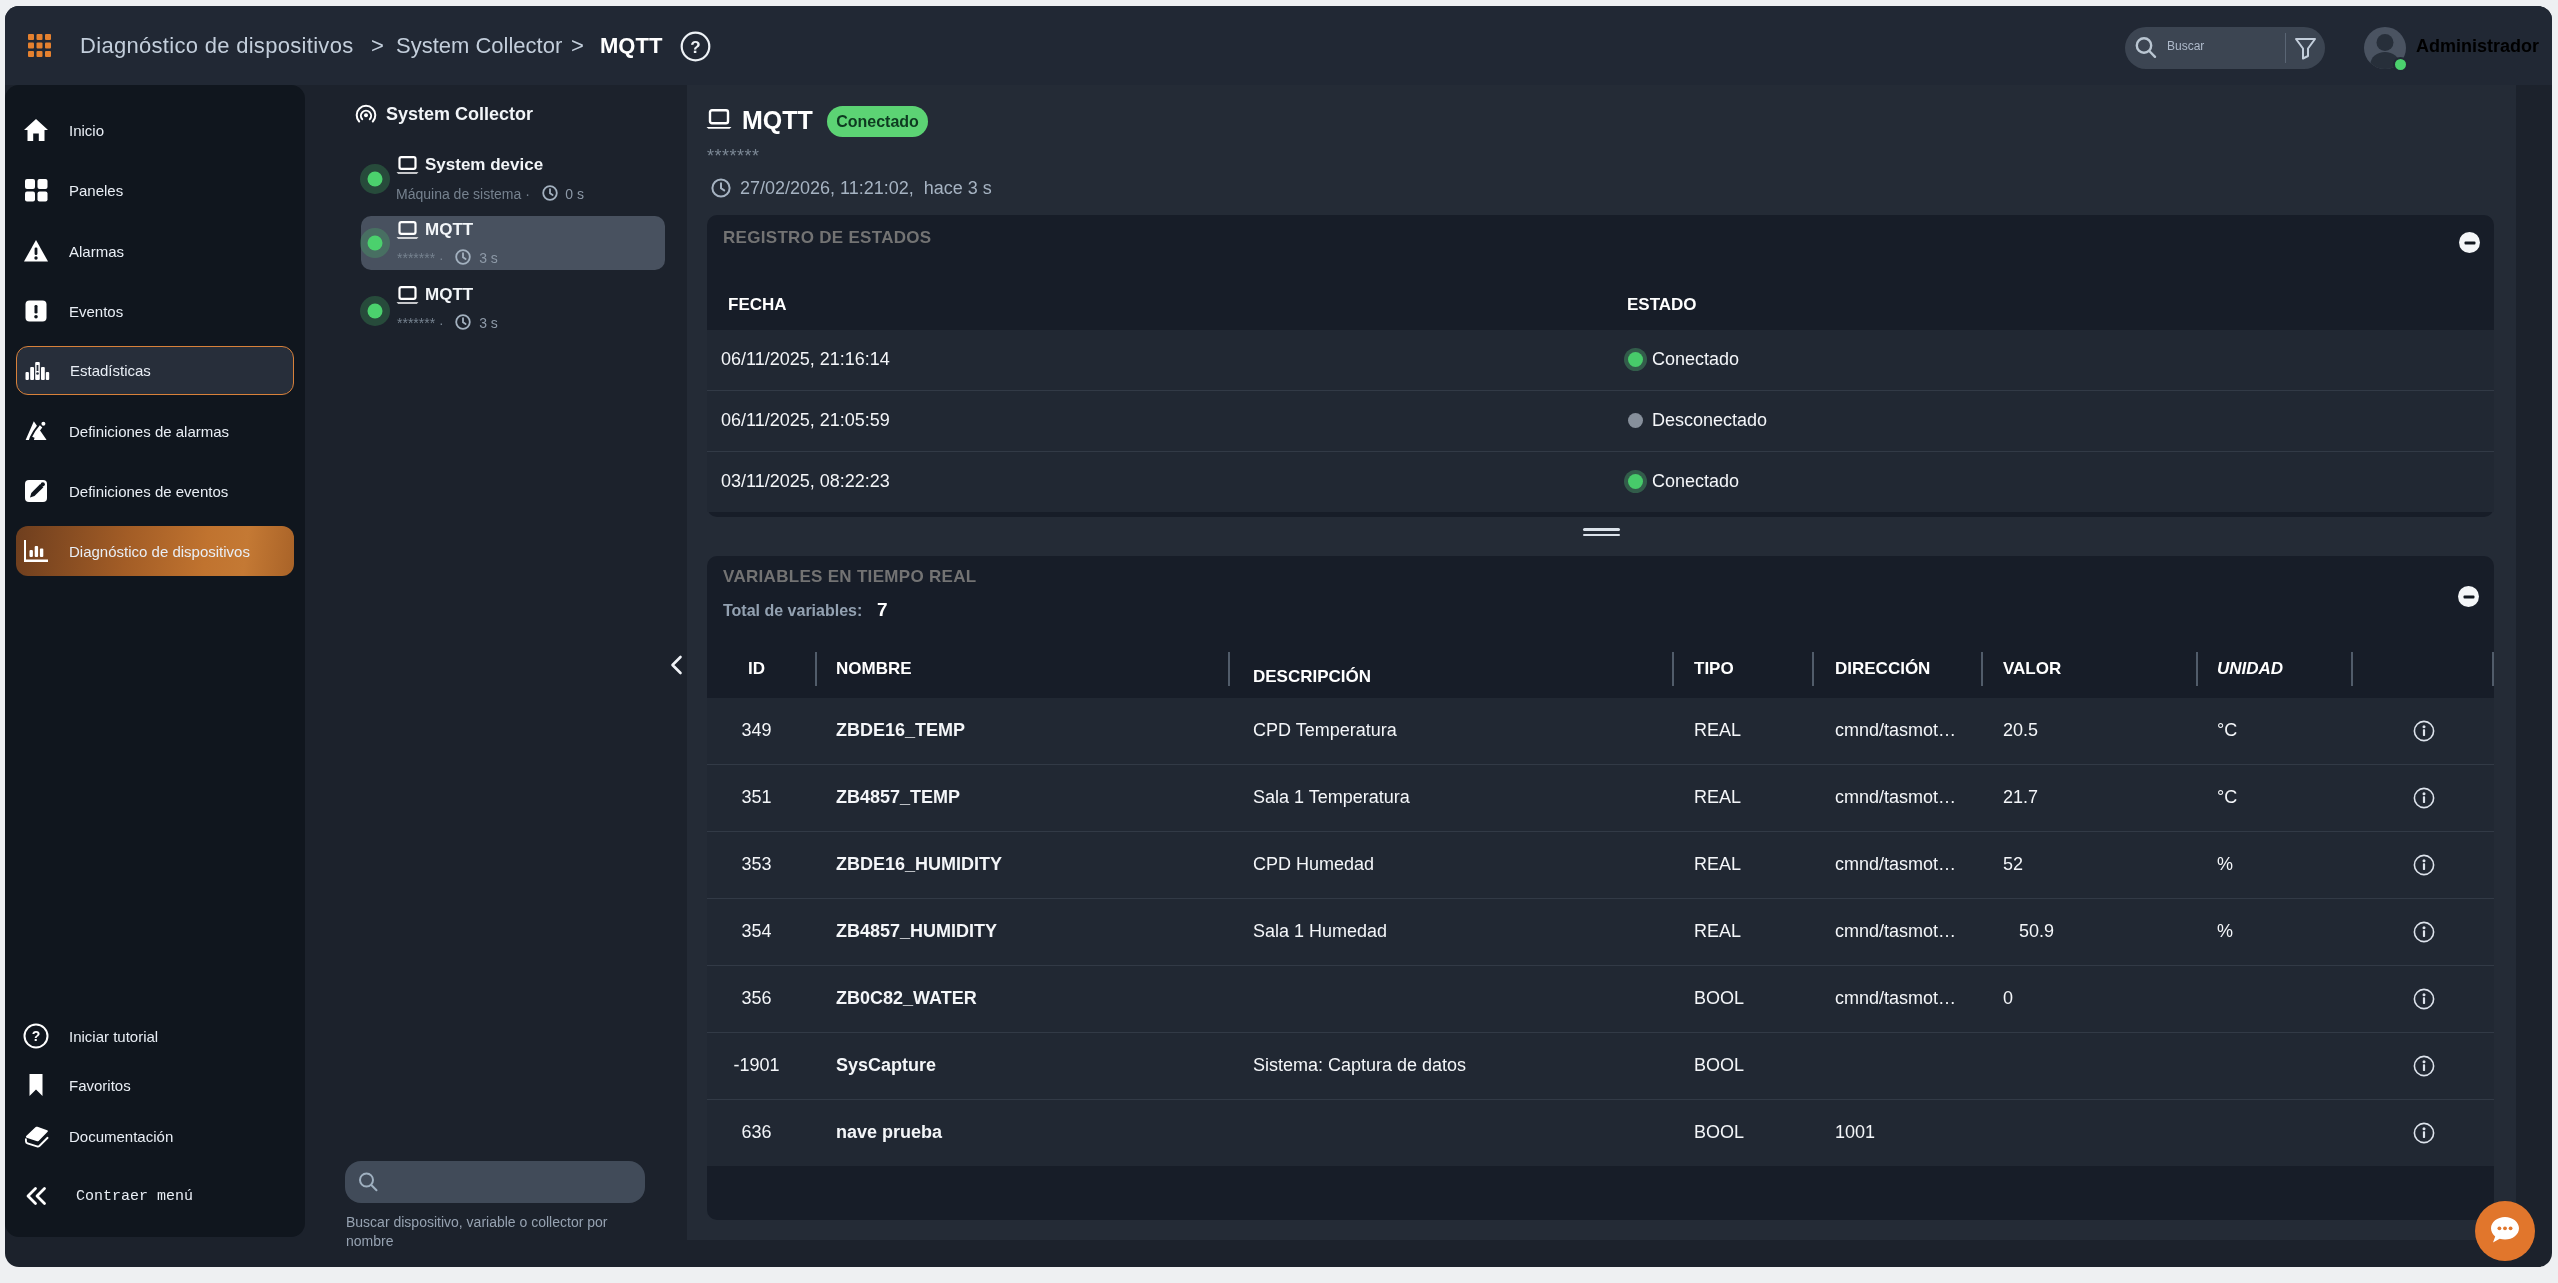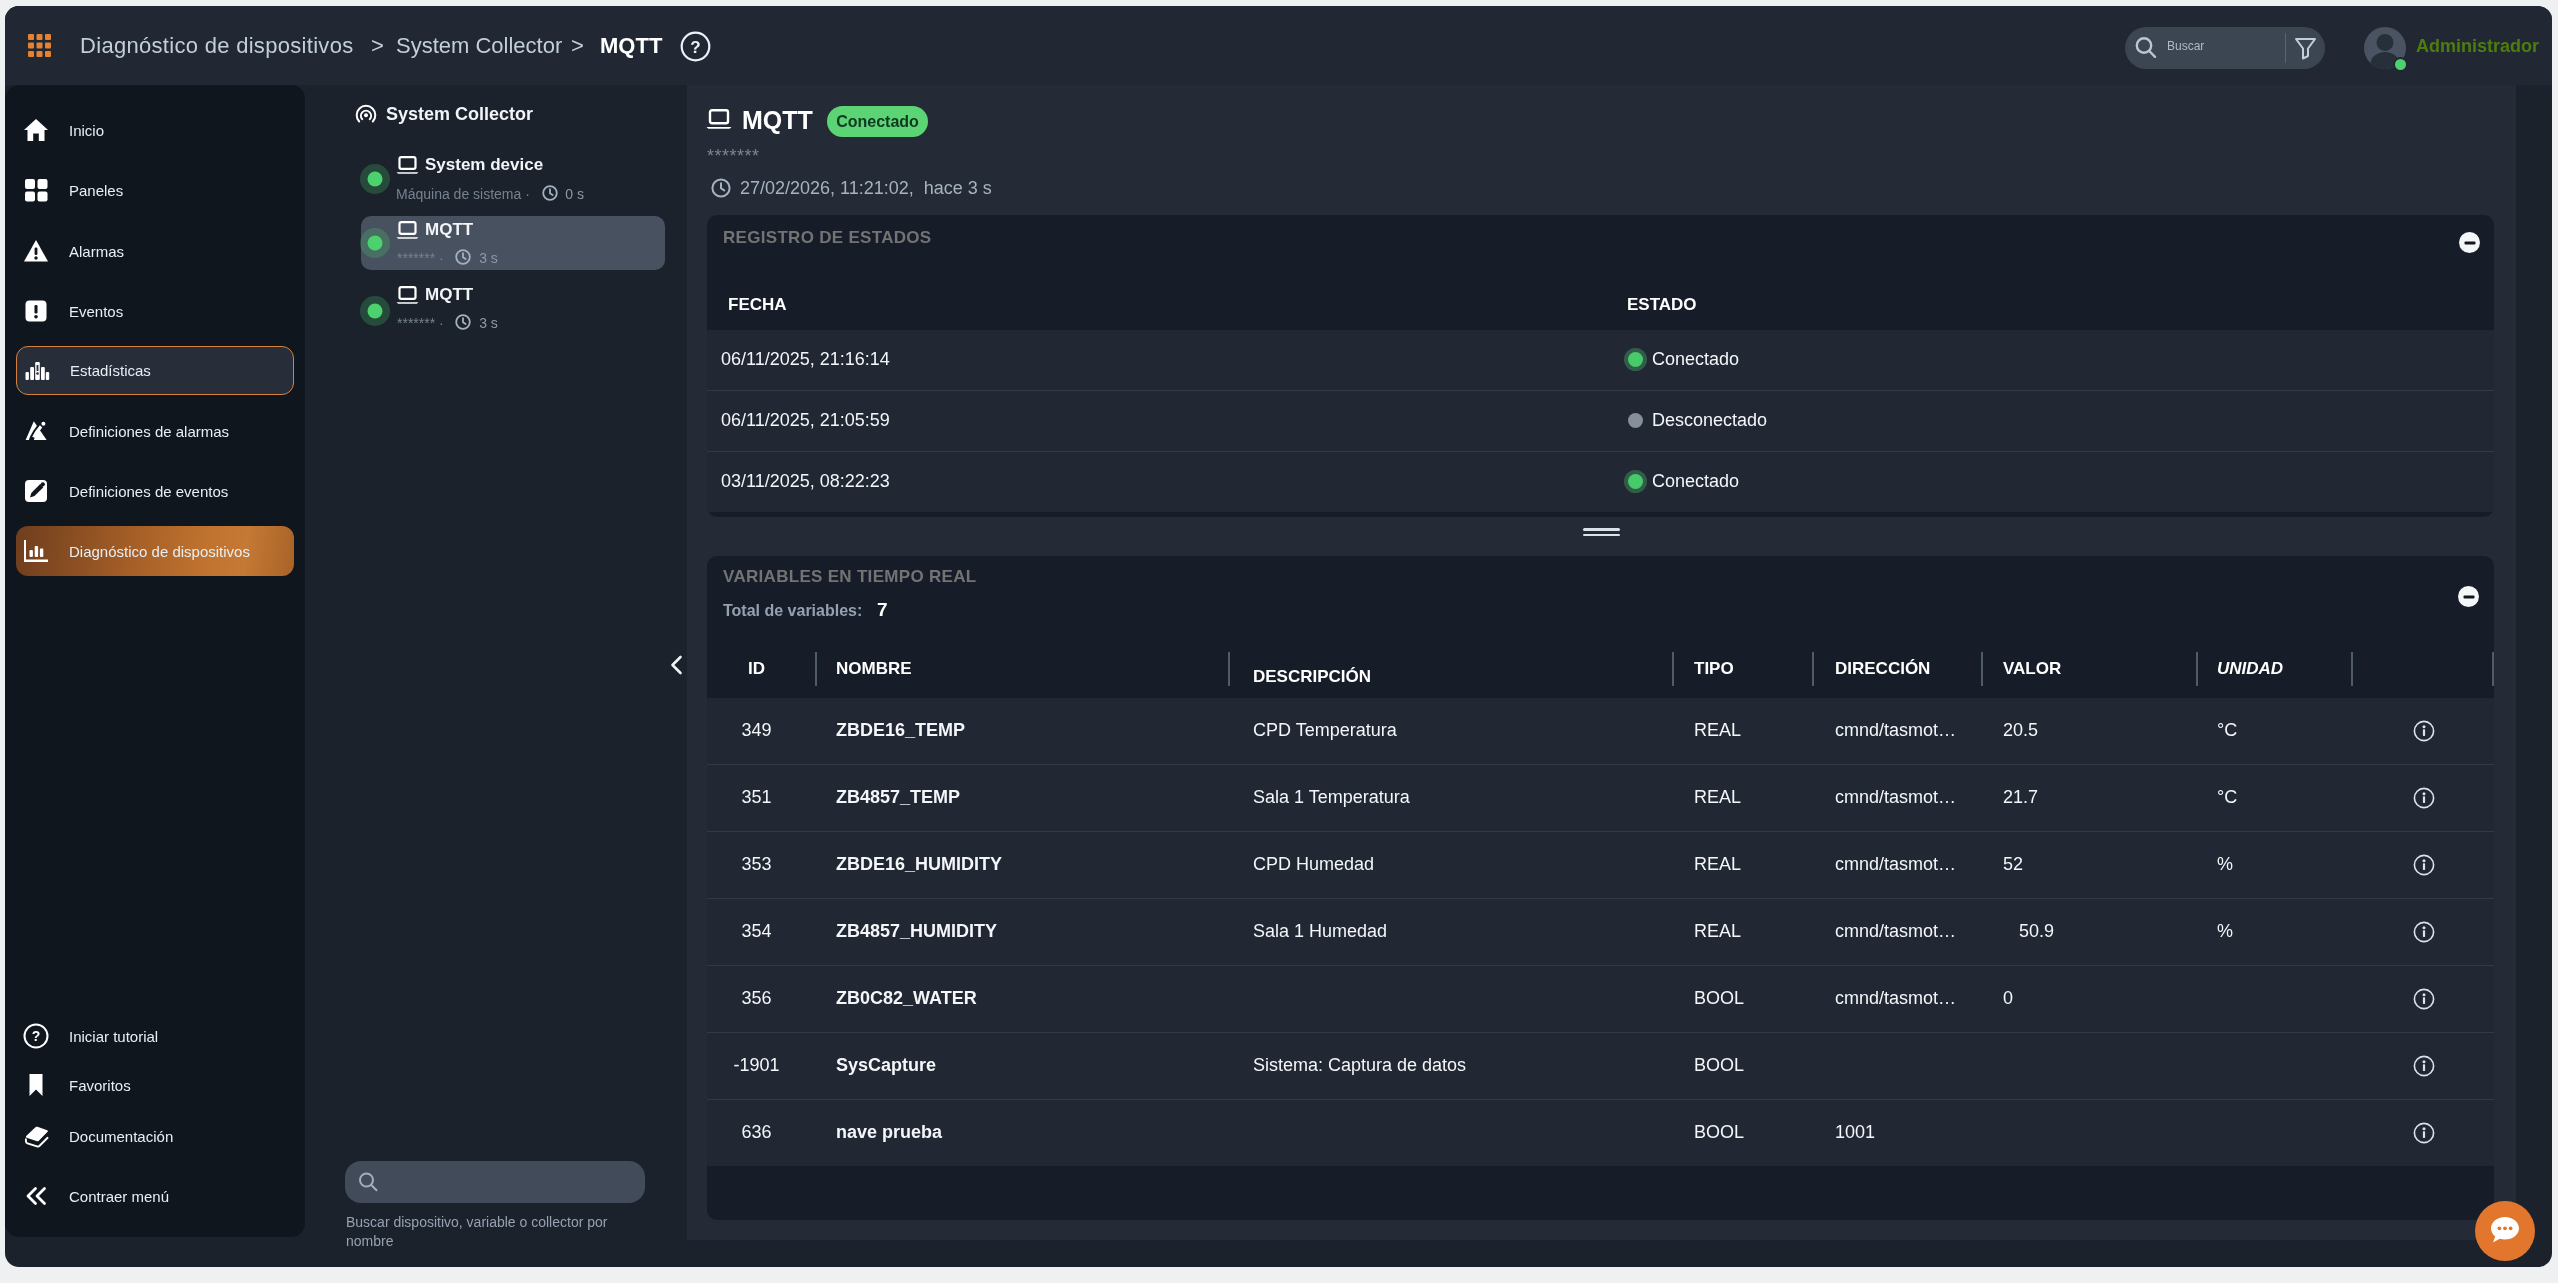--- a/index.html
+++ b/index.html
@@ -238,21 +238,21 @@
         <circle cx="22" cy="22" r="21"></circle>
       </clipPath>
     </defs>
   <circle cx="22" cy="22" r="21" fill="#4a5361"></circle>
   <g clip-path="url(#avc)" fill="#272f3a">
     <circle cx="22" cy="16.5" r="8.5"></circle>
     <ellipse cx="22" cy="38" rx="14.5" ry="12"></ellipse>
   </g>
 </svg>
 <div class="abs" style="left:2393px; top:57px; width:15px; height:15px; border-radius:50%; background:#4bd16d; border:2px solid #212834;"></div>
-<div class="abs" style="left:2416px; top:36px; font-size:18px; font-weight:bold; color:#4d7c0f;">Administrador</div>
+<div class="abs" style="left:2416px; top:36px; font-size:18px; font-weight:bold; color:#000000;">Administrador</div>
 
 <div class="mi" style="top:105px;">
   <svg viewBox="0 0 26 26">
       <path d="M13 2 L25 13 H21.5 V24 H15.8 V16.5 H10.2 V24 H4.5 V13 H1 Z" fill="#fff"></path>
     </svg>
   <span>Inicio</span>
 </div>
 <div class="mi" style="top:165px;">
   <svg viewBox="0 0 26 26">
       <g fill="#fff">
@@ -342,21 +342,21 @@
     </svg>
   <span>Documentación</span>
 </div>
 <div class="mi" style="top:1171px;">
   <svg viewBox="0 0 26 26">
       <g fill="none" stroke="#fff" stroke-width="2.8" stroke-linecap="round" stroke-linejoin="round">
         <path d="M12.5 5.5 L5 13 L12.5 20.5"></path>
         <path d="M21.5 5.5 L14 13 L21.5 20.5"></path>
       </g>
     </svg>
-  <span style="margin-left:20px;">Contraer menú</span>
+  <span style="margin-left:27px;font-family:Liberation Mono, monospace;">Contraer menú</span>
 </div>
 
 <svg class="abs" style="left:355px; top:104px;" width="22" height="22" viewBox="0 0 22 22">
   <g fill="none" stroke="#fff" stroke-width="2" stroke-linecap="round">
     <path d="M4.2 17.5 A9.3 9.3 0 1 1 17.8 17.5"></path>
     <path d="M7.2 15.2 A5.1 5.1 0 1 1 14.8 15.2"></path>
   </g>
   <circle cx="11" cy="11.3" r="2" fill="#fff"></circle>
 </svg>
 <div class="abs ttl" style="left:386px; top:104px; font-size:18px;">System Collector</div>

